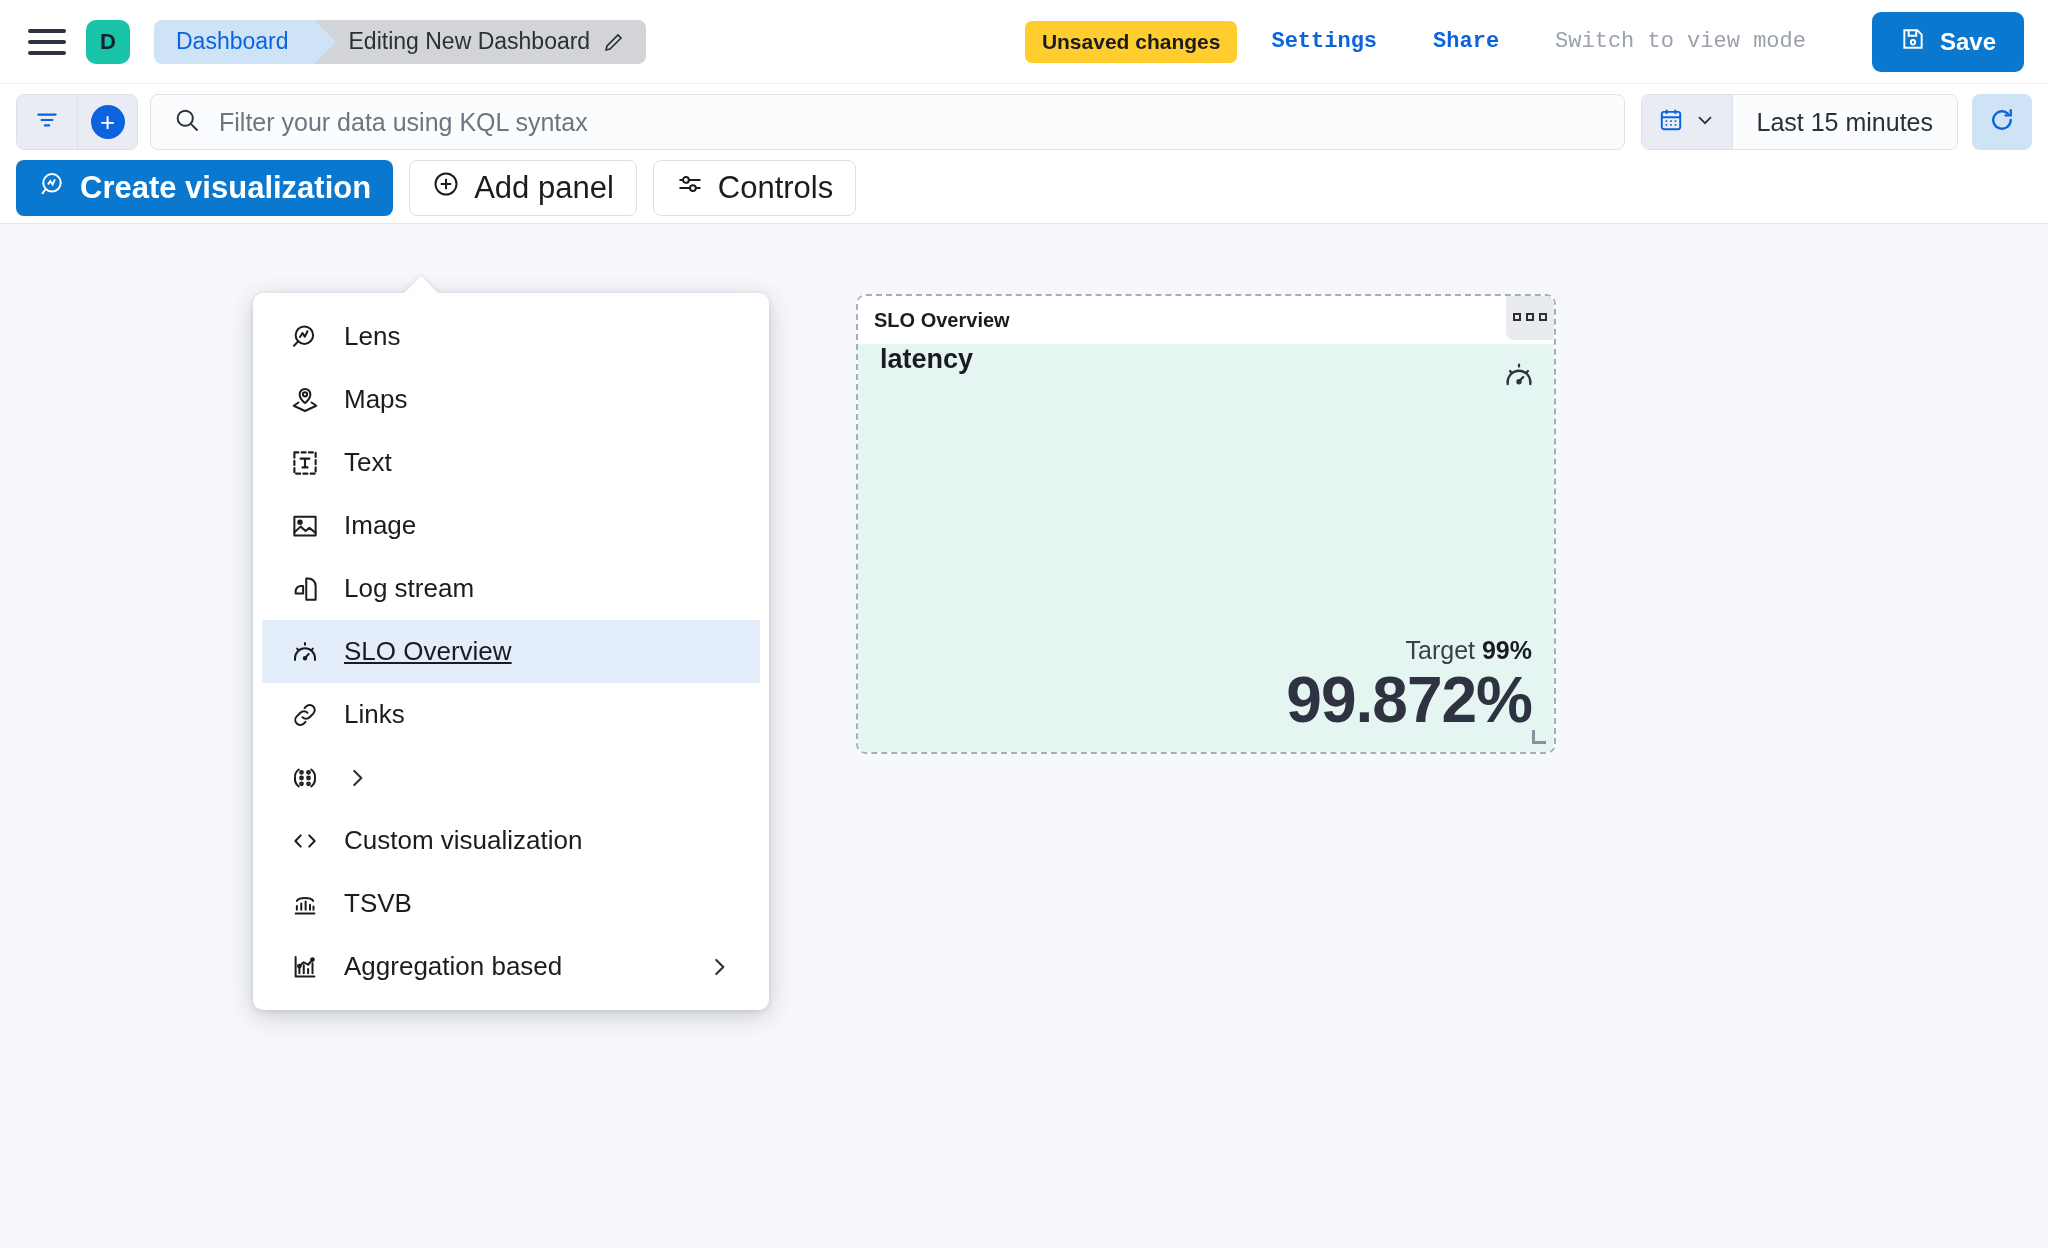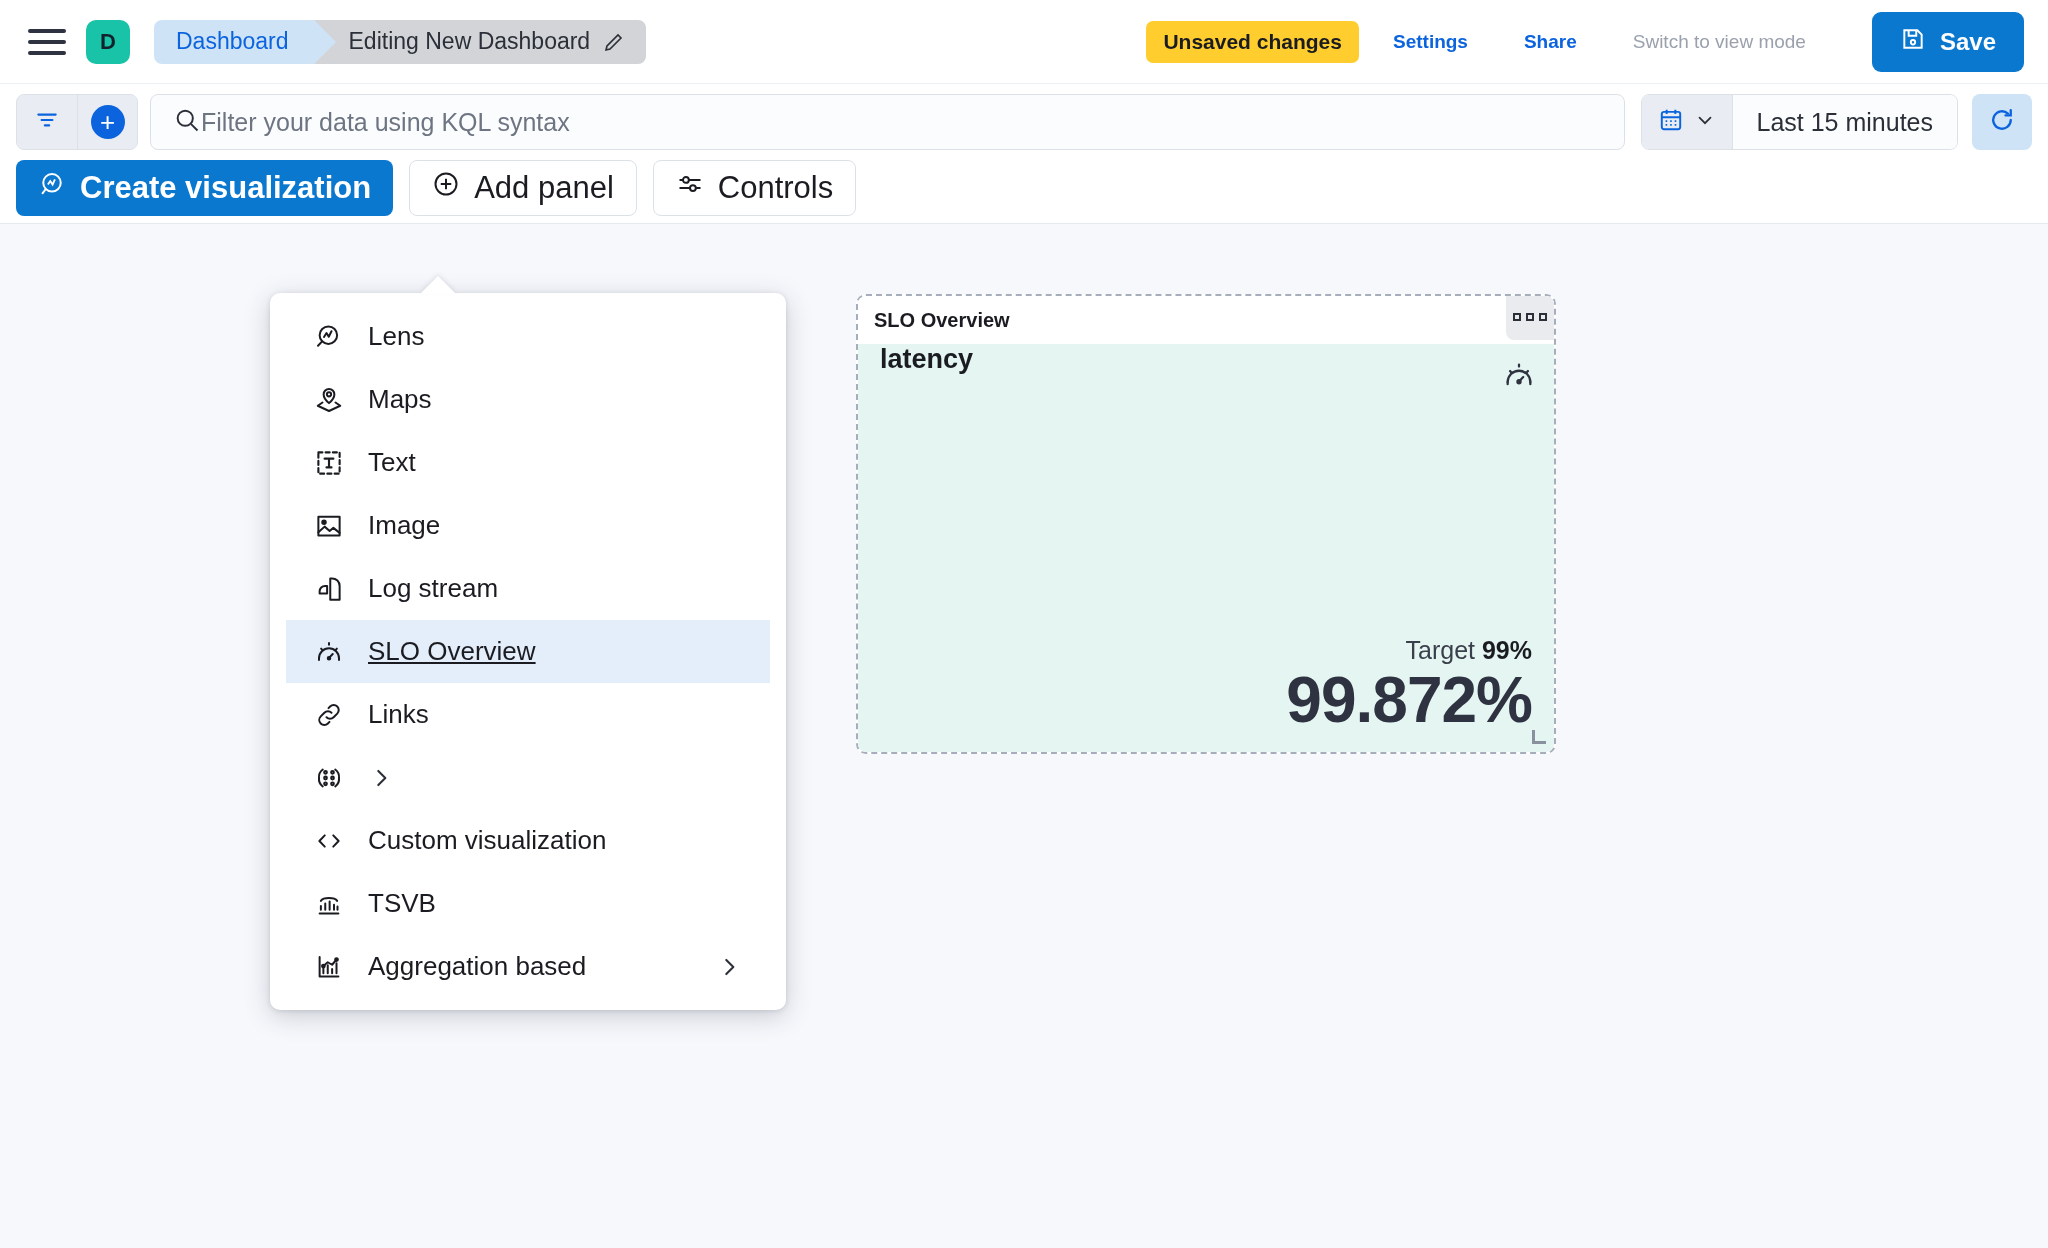--- a/index.html
+++ b/index.html
@@ -68,22 +68,22 @@
     margin-left: auto;
     display: flex; align-items: center; gap: 12px;
   }
   .unsaved-badge {
     background: #FFCE2E; color: #1A1C21;
     font-size: 21px; font-weight: 700;
     padding: 9px 17px; border-radius: 7px;
     cursor: pointer;
   }
   .hdr-link {
-    font-size: 19px; color: #0B64DD; font-weight: 700;
-    padding: 0 22px; cursor: pointer; white-space: nowrap;
+    font-size: 22px; color: #0B64DD; font-weight: 700;
+    padding: 0 22px; cursor: pointer; white-space: nowrap; font-family: Liberation Mono, monospace;
   }
   .hdr-link.muted { color: #9AA1AD; font-weight: 400; }
   .save-btn {
     background: #0B78D0; color: #fff;
     border-radius: 9px;
     font-size: 24px; font-weight: 700;
     padding: 14px 28px;
     display: flex; align-items: center; gap: 14px;
     cursor: pointer; margin-left: 32px;
   }
@@ -111,21 +111,21 @@
     background: #0B64DD; color: #fff;
     display: flex; align-items: center; justify-content: center;
     font-size: 26px; line-height: 1; font-weight: 400;
   }
   .kql-input {
     flex: 1; height: 56px;
     background: #FBFCFE;
     border: 1px solid #DCE1E8; border-radius: 8px;
     margin-left: 12px;
     display: flex; align-items: center;
-    padding: 0 22px; 
+    padding: 0 22px; gap: 18px;
     cursor: text;
   }
   .kql-placeholder { font-size: 25px; color: #6E7582; }
   .date-group {
     display: flex; height: 56px; margin-left: 16px;
     border: 1px solid #DCE1E8; border-radius: 8px; overflow: hidden;
     background: #fff;
   }
   .date-icon-btn {
     background: #E9EDF3; display: flex; align-items: center;
@@ -167,26 +167,26 @@
   
   .canvas {
     position: relative;
     height: calc(1248px - 84px - 76px - 64px);
     background: #F7F8FC;
   }
 
   
   .dropdown {
     position: absolute;
-    left: 270px; top: 69px;
+    left: 253px; top: 69px;
     width: 516px;
     background: #FFFFFF;
     border-radius: 10px;
     box-shadow: 0 6px 26px rgba(40,50,70,0.22), 0 1px 5px rgba(40,50,70,0.14);
-    padding: 12px 16px;
+    padding: 12px 9px;
     z-index: 20;
   }
   .dropdown::before {
     content: "";
     position: absolute;
     top: -17px; left: 150px;
     width: 0; height: 0;
     border-left: 18px solid transparent;
     border-right: 18px solid transparent;
     border-bottom: 18px solid #FFFFFF;

